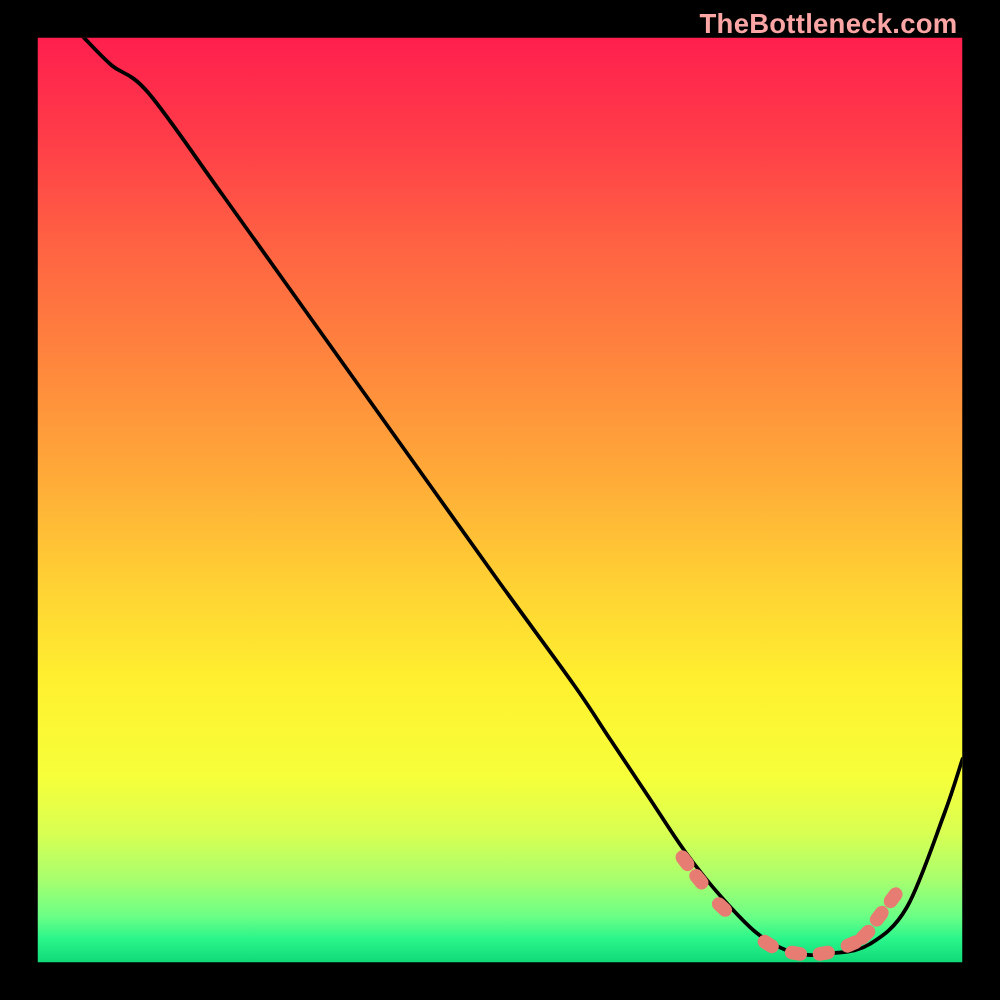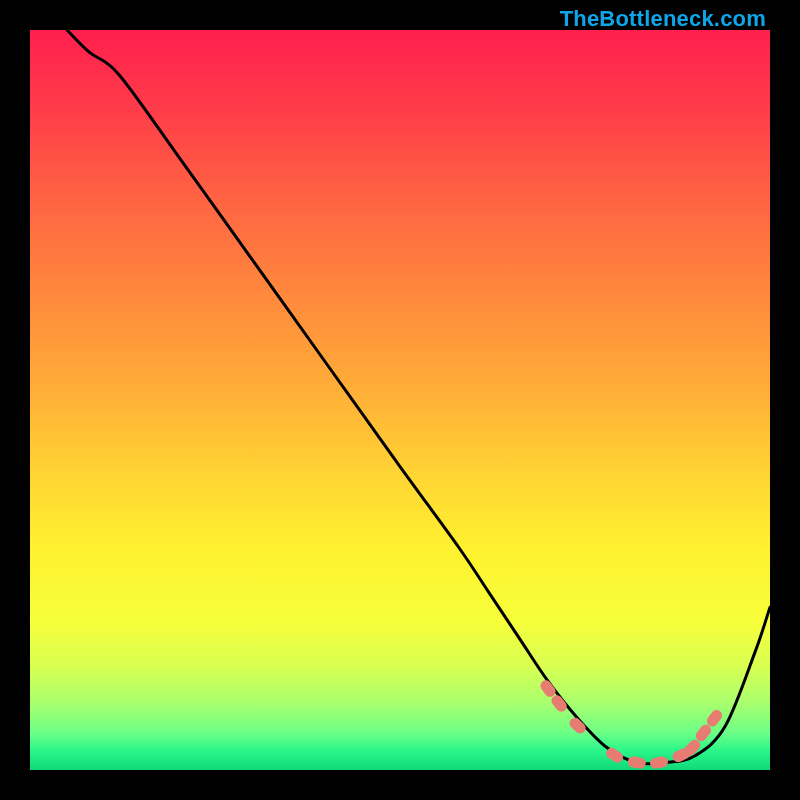--- a/index.html
+++ b/index.html
@@ -18,21 +18,21 @@
     width: 740px;
     height: 740px;
     background: #000;
   }
   .watermark {
     position: absolute;
     top: 6px;
     right: 34px;
     font-size: 22px;
     font-weight: 600;
-    color: #0ea5e9;
+    color: #fca5a5;
     letter-spacing: 0.2px;
     z-index: 10;
   }
   svg {
     display: block;
   }
 </style>
 </head>
 <body>
 

